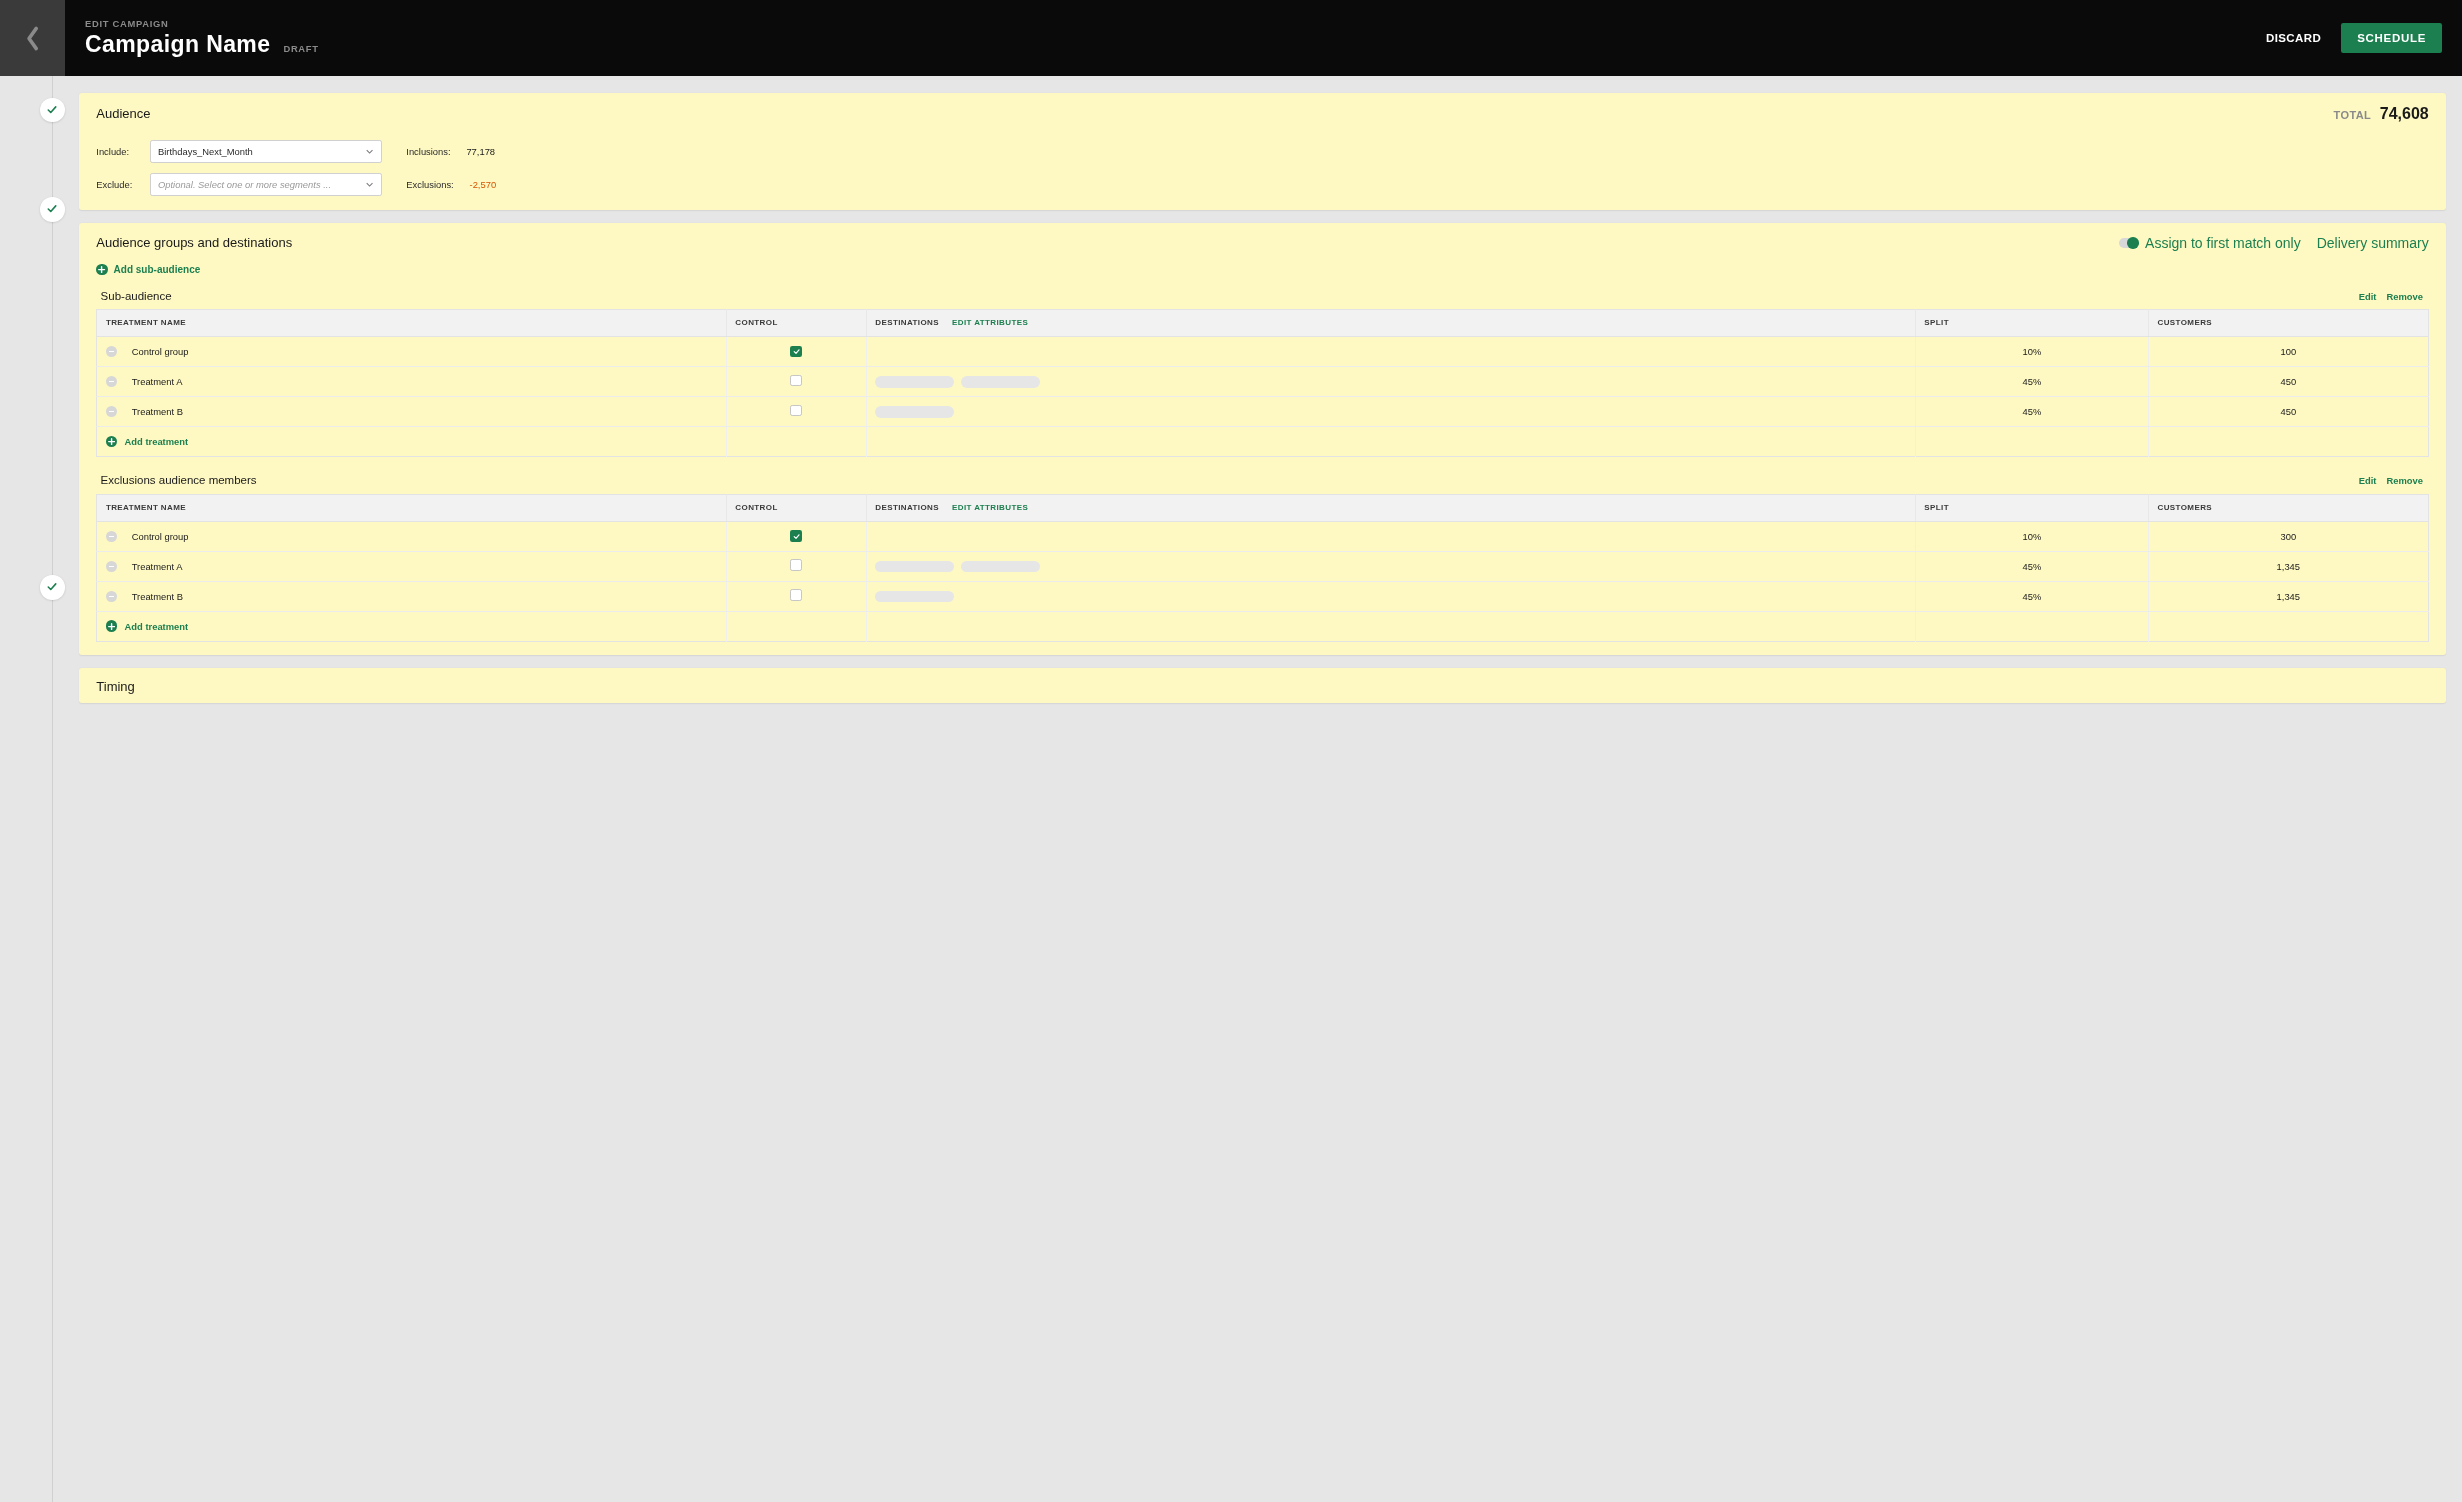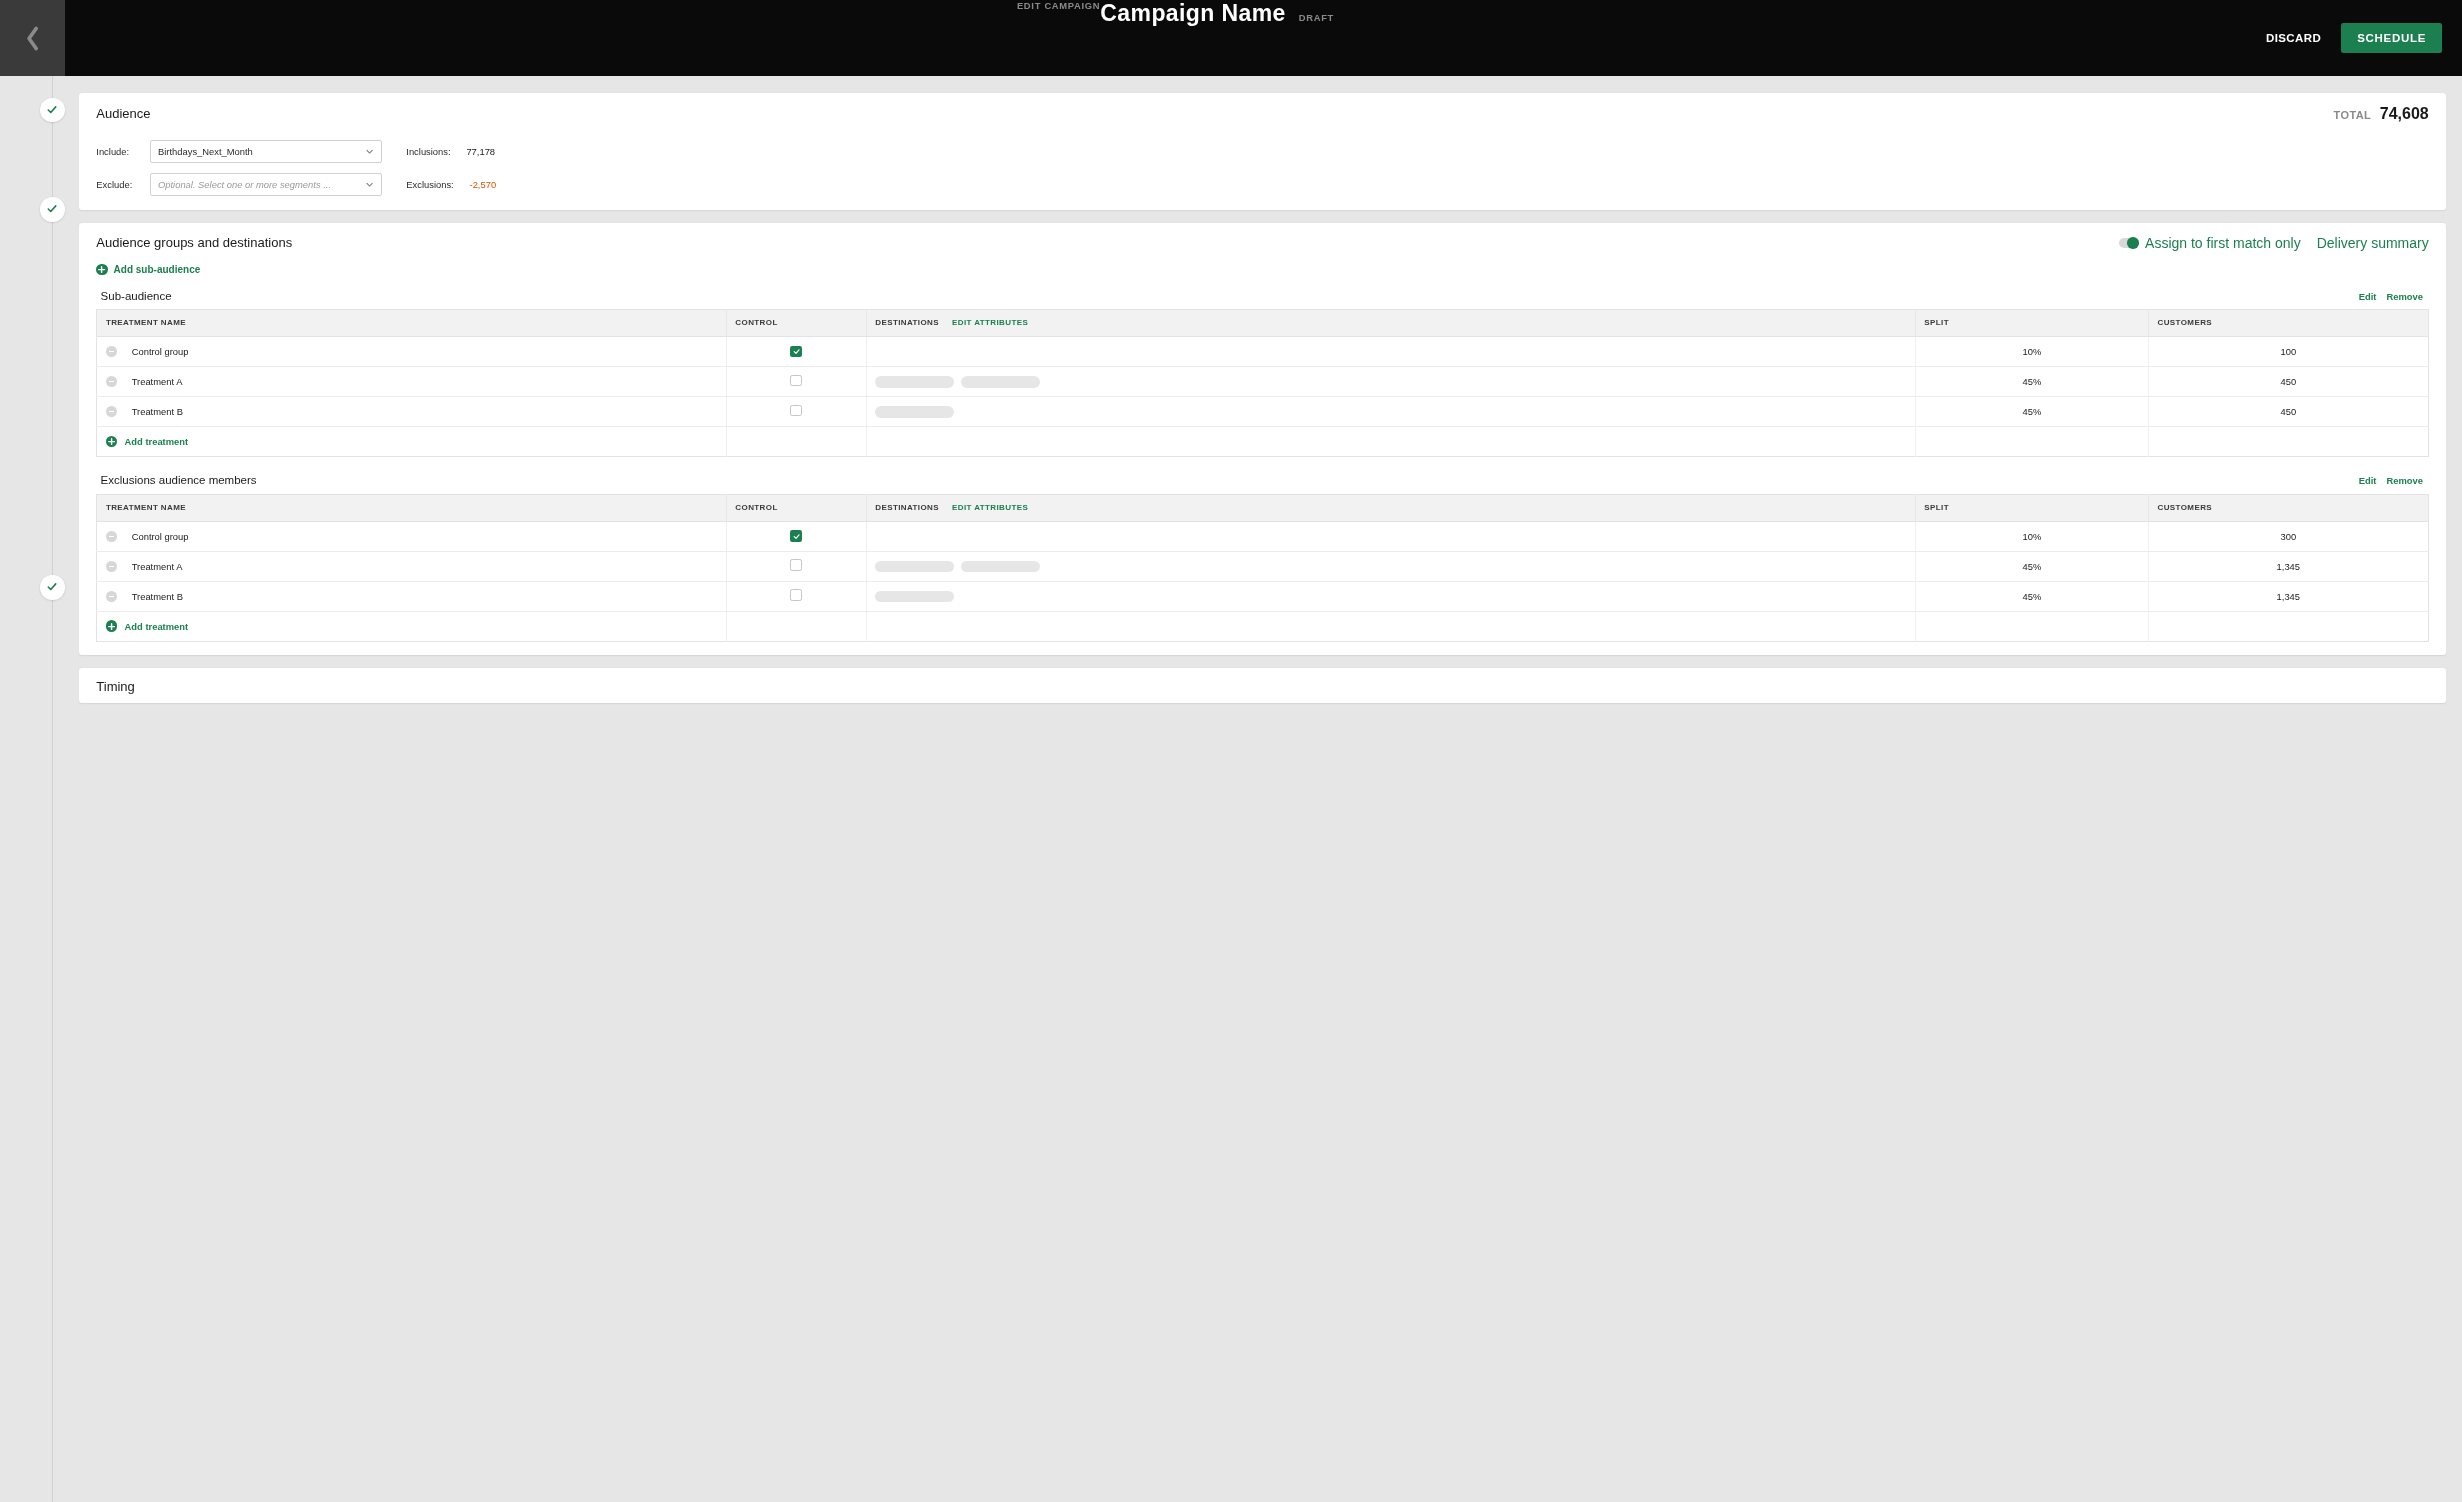--- a/index.html
+++ b/index.html
@@ -27,21 +27,21 @@
     background: #3a3a3a;
     display: flex;
     align-items: center;
     justify-content: center;
     cursor: pointer;
   }
   .back-btn svg { width: 17.3px; height: 29px; }
   .title-block {
     flex: 1;
     display: flex;
-    flex-direction: row;
+    flex-direction: column;
     justify-content: center;
     padding-left: 20px;
   }
   .eyebrow {
     font-size: 9.4px;
     font-weight: 700;
     letter-spacing: 0.7px;
     color: #8a8a8a;
     margin-bottom: 1.4px;
   }
@@ -105,21 +105,21 @@
     height: 24.5px;
     background: #fff;
     border-radius: 50%;
     display: flex;
     align-items: center;
     justify-content: center;
     box-shadow: 0 0.7px 2.2px rgba(0,0,0,0.15);
   }
   .step-dot svg { width: 10px; height: 10px; }
   .card {
-    background: #ffffff;
+    background: #fef9c3;
     border-radius: 2.9px;
     box-shadow: 0 0.7px 1.4px rgba(0,0,0,0.08);
     margin-bottom: 13px;
   }
   .card-header {
     display: flex;
     align-items: center;
     justify-content: space-between;
     padding: 11.5px 17.3px 8.6px 17.3px;
     font-size: 13px;

